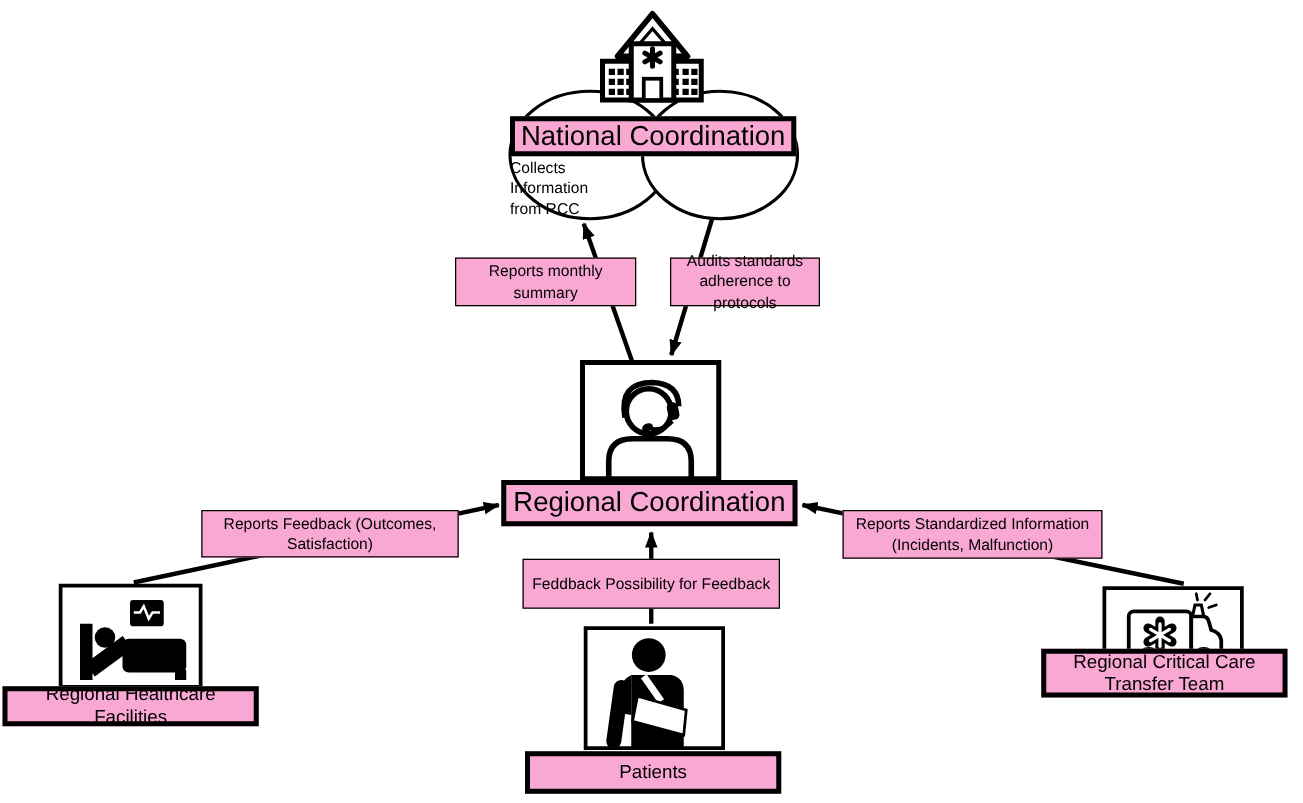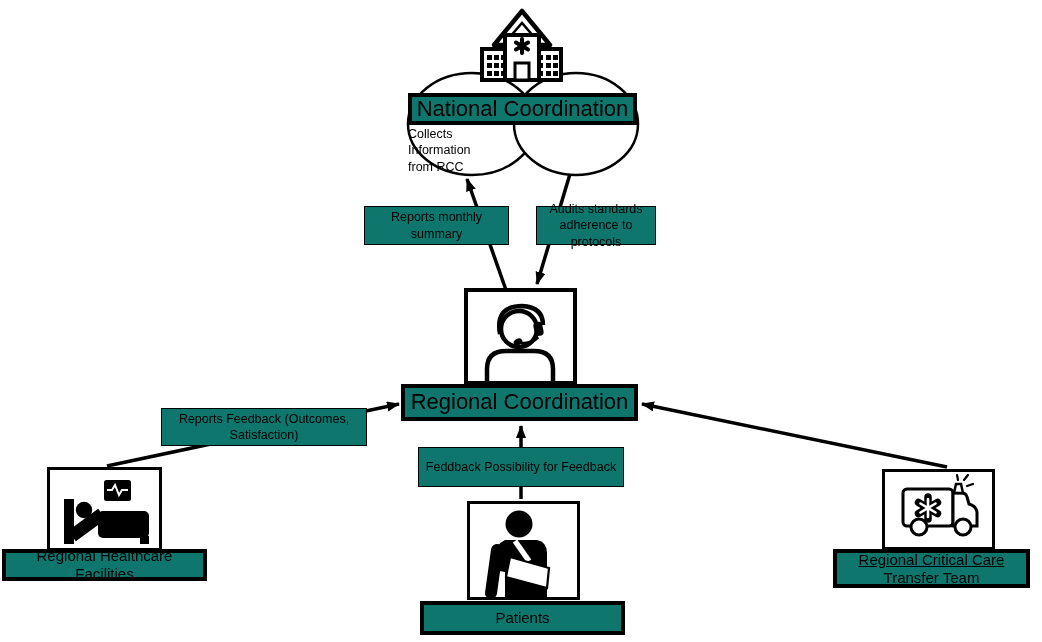--- a/index.html
+++ b/index.html
@@ -2,21 +2,21 @@
 <html><head>
 <meta charset="utf-8">
 <style>
   html,body{margin:0;padding:0;background:#ffffff;}
   .canvas{
     position:relative;width:1042px;height:642px;background:#ffffff;
     font-family:"Liberation Sans", sans-serif;color:#000;overflow:hidden;
   }
   .canvas svg{position:absolute;left:0;top:0;}
   .box{
-    position:absolute;background:#0f766e;border:1.5px solid #000;
+    position:absolute;background:#f9a8d4;border:1.5px solid #000;
     display:flex;align-items:center;justify-content:center;text-align:center;
     box-sizing:border-box;
   }
   .thick{border-width:4px;}
   .square{
     position:absolute;border:3px solid #000;box-sizing:border-box;
     background:transparent;
   }
   .square.reg{border-width:4px;}
   .title-lg{font-size:22px;line-height:1.1;}
@@ -146,24 +146,26 @@
   <div class="square reg" style="left:464px;top:288px;width:113px;height:97px;"></div>
   <div class="box thick title-lg" style="left:401px;top:384px;width:237px;height:37px;" data-bind="nodes.regional.label">Regional Coordination</div>
 
   <div class="square" style="left:47px;top:467px;width:115px;height:84px;"></div>
   <div class="box thick title-md" style="left:2px;top:549px;width:205px;height:32px;" data-bind="nodes.facilities.label">Regional Healthcare Facilities</div>
 
   <div class="square" style="left:467px;top:501px;width:113px;height:99px;"></div>
   <div class="box thick title-md" style="left:420px;top:601px;width:205px;height:34px;" data-bind="nodes.patients.label">Patients</div>
 
   <div class="square" style="left:882px;top:469px;width:113px;height:81px;"></div>
-  <div class="box thick title-md" style="left:833px;top:549px;width:197px;height:39px;text-decoration:underline;" data-bind="nodes.transfer_team.label">Regional Critical Care
+  <div class="box thick title-md" style="left:833px;top:519px;width:197px;height:39px;" data-bind="nodes.transfer_team.label">Regional Critical Care
 Transfer Team</div>
 
   <div class="box label-sm" style="left:364px;top:206px;width:145px;height:39px;" data-bind="edges.monthly_summary.label">Reports monthly
 summary</div>
   <div class="box label-sm" style="left:536px;top:206px;width:120px;height:39px;" data-bind="edges.audit_standards.label">Audits standards
 adherence to protocols</div>
   <div class="box label-sm" style="left:161px;top:408px;width:206px;height:38px;" data-bind="edges.feedback_outcomes.label">Reports Feedback (Outcomes,
 Satisfaction)</div>
+  <div class="box label-sm" style="left:674px;top:408px;width:208px;height:39px;" data-bind="edges.standardized_info.label">Reports Standardized Information
+(Incidents, Malfunction)</div>
   <div class="box label-sm" style="left:418px;top:447px;width:206px;height:40px;" data-bind="edges.patient_feedback.label">Feddback Possibility for Feedback</div>
 
 </div>
 
 </body></html>

